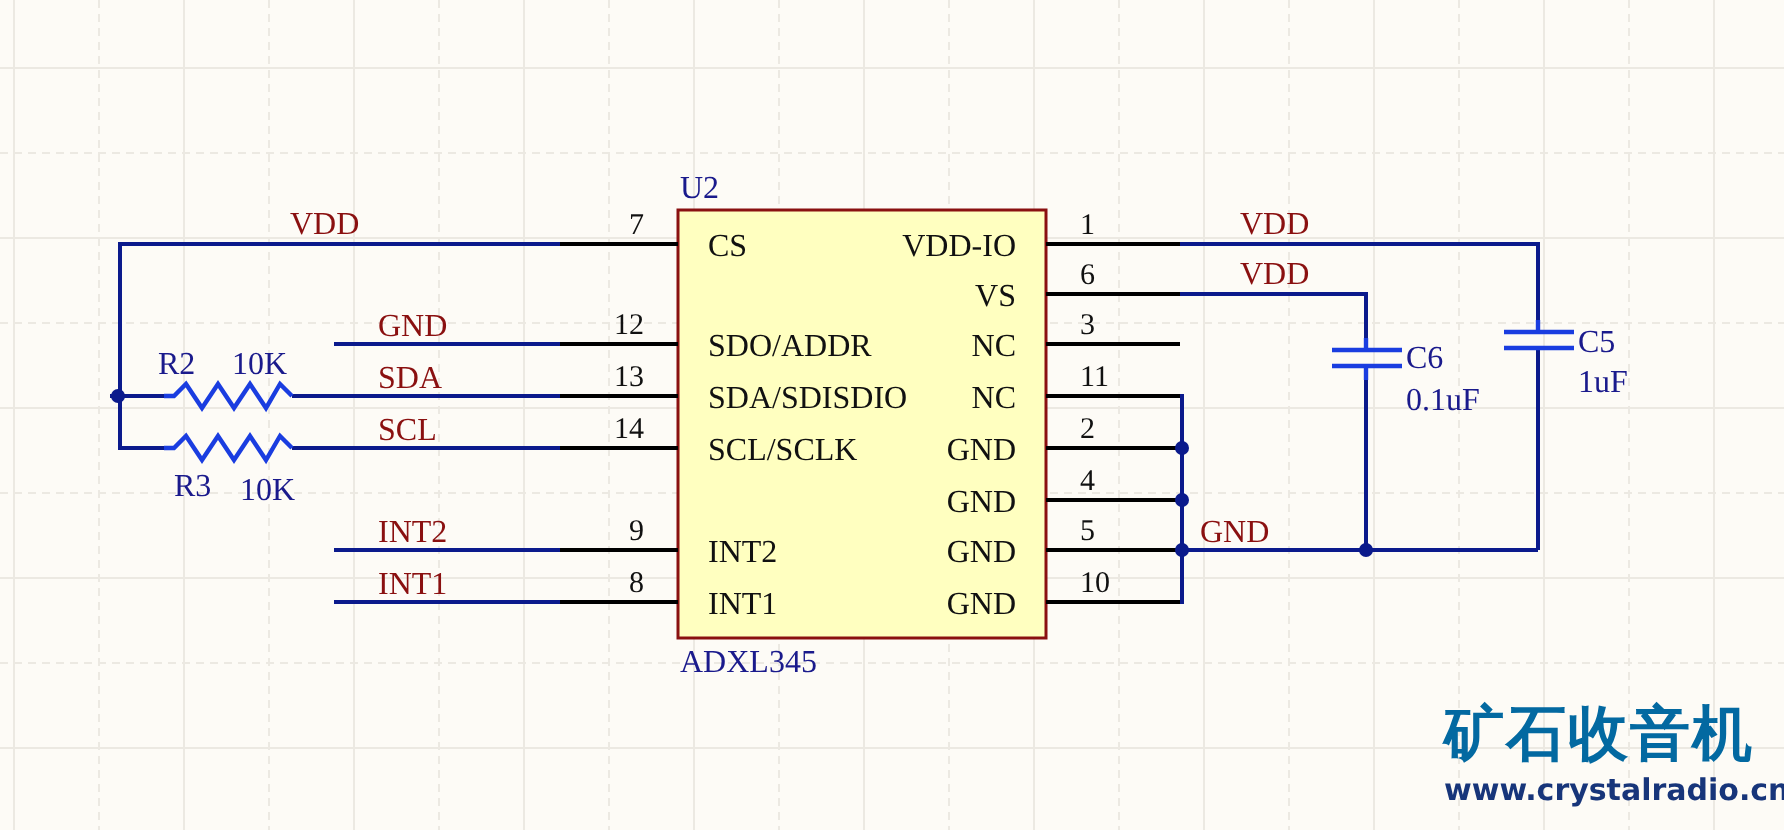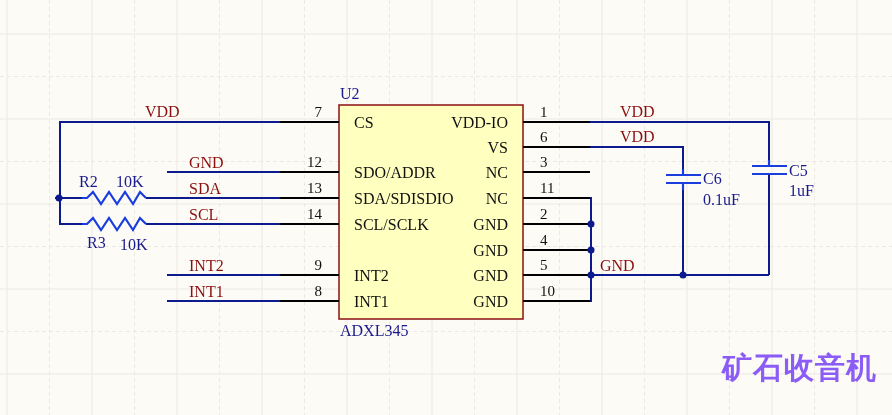--- a/index.html
+++ b/index.html
@@ -9,21 +9,21 @@
   .grid-minor{stroke:#ece9e2;stroke-width:1;stroke-dasharray:4 3;}
   .wire{stroke:#0b1a8c;stroke-width:2;fill:none;}
   .pin{stroke:#000;stroke-width:2;fill:none;}
   .comp{stroke:#1a3de0;stroke-width:2.2;fill:none;}
   .net{fill:#8a1010;font-size:16px;}
   .pinno{fill:#111;font-size:15px;}
   .pinname{fill:#111;font-size:16px;}
   .designator{fill:#1a1a8c;font-size:16px;}
   .junction{fill:#0b1a8c;}
   .logo{position:absolute;left:722px;top:351px;width:166px;}
-  .logo-cn{color:#8b5cf6;font-family:"DejaVu Sans",sans-serif;font-weight:bold;font-size:30px;letter-spacing:1px;line-height:34px;}
+  .logo-cn{color:#0369a1;font-family:"DejaVu Sans",sans-serif;font-weight:bold;font-size:30px;letter-spacing:1px;line-height:34px;}
   .logo-url{color:#17357a;font-family:"DejaVu Sans",sans-serif;font-weight:bold;font-size:15px;line-height:20px;}
 </style>
 </head>
 <body>
 
 <svg width="892" height="415" viewBox="0 0 892 415">
   <g id="grid">
       <line x1="7" x2="7" y1="0" y2="415" class="grid-major"></line>
       <line x1="49.5" x2="49.5" y1="0" y2="415" class="grid-minor"></line>
       <line x1="92" x2="92" y1="0" y2="415" class="grid-major"></line>
@@ -159,13 +159,14 @@
   <text x="789" y="176" class="designator">C5</text>
   <text x="789" y="196" class="designator">1uF</text>
 
   <text x="620" y="117" class="net">VDD</text>
   <text x="620" y="142" class="net">VDD</text>
   <text x="600" y="271" class="net">GND</text>
 </svg>
 
 <div class="logo">
   <div class="logo-cn">矿石收音机</div>
+  <div class="logo-url">www.crystalradio.cn</div>
 </div>
 
 </body></html>

